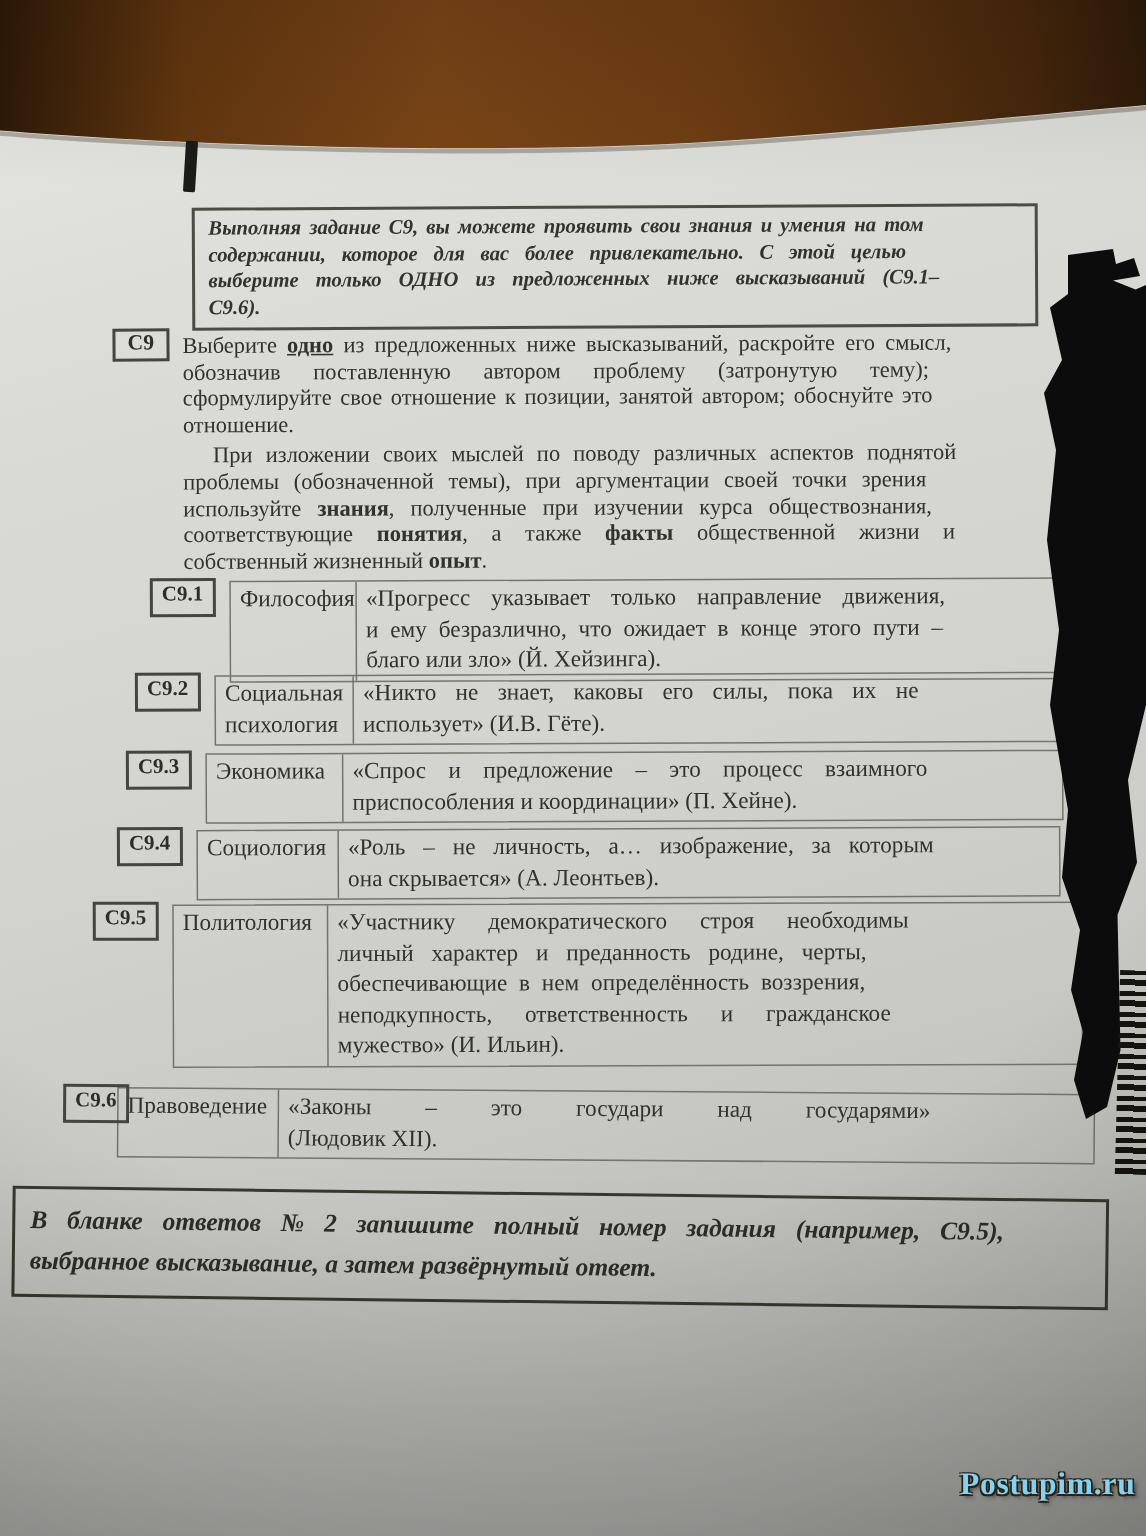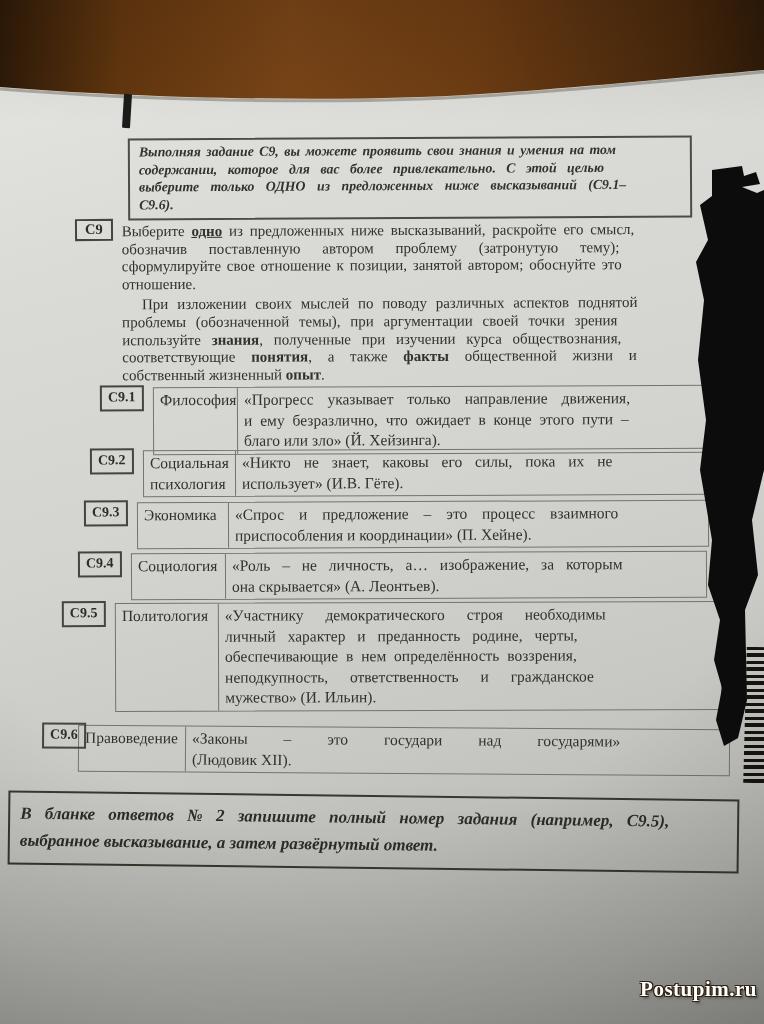--- a/index.html
+++ b/index.html
@@ -50,21 +50,21 @@
   
   .blob-svg{position:absolute;left:0;top:0;}
   .barcode{position:absolute;left:745px;top:647px;width:22px;height:136px;transform:rotate(1.5deg);
            background:repeating-linear-gradient(to bottom,
              #17140f 0px,#17140f 3px, transparent 3px, transparent 6px,
              #17140f 6px,#17140f 10px, transparent 10px, transparent 14px);}
   
   .vignette{position:absolute;inset:0;pointer-events:none;
     background:radial-gradient(120% 95% at 45% 32%, rgba(0,0,0,0) 52%, rgba(0,0,0,0.10) 72%, rgba(0,0,0,0.30) 100%),
                linear-gradient(to bottom, rgba(0,0,0,0.10) 0%, rgba(0,0,0,0) 12%, rgba(0,0,0,0) 75%, rgba(0,0,0,0.10) 100%);}
-  .watermark{position:absolute;right:7px;bottom:22px;font-weight:bold;font-size:21px;color:#ffffff;
+  .watermark{position:absolute;right:7px;bottom:22px;font-weight:bold;font-size:21px;color:#7dd3fc;
              letter-spacing:0.5px;
              text-shadow:-1px -1px 0 #30200e, 1px -1px 0 #30200e, -1px 1px 0 #30200e, 1px 1px 0 #30200e, 2px 2px 3px rgba(0,0,0,0.55);}
 </style>
 </head>
 <body>
 
 <div id="photo">
   <div id="blur-wrap">
 
     <div class="paper"></div>

